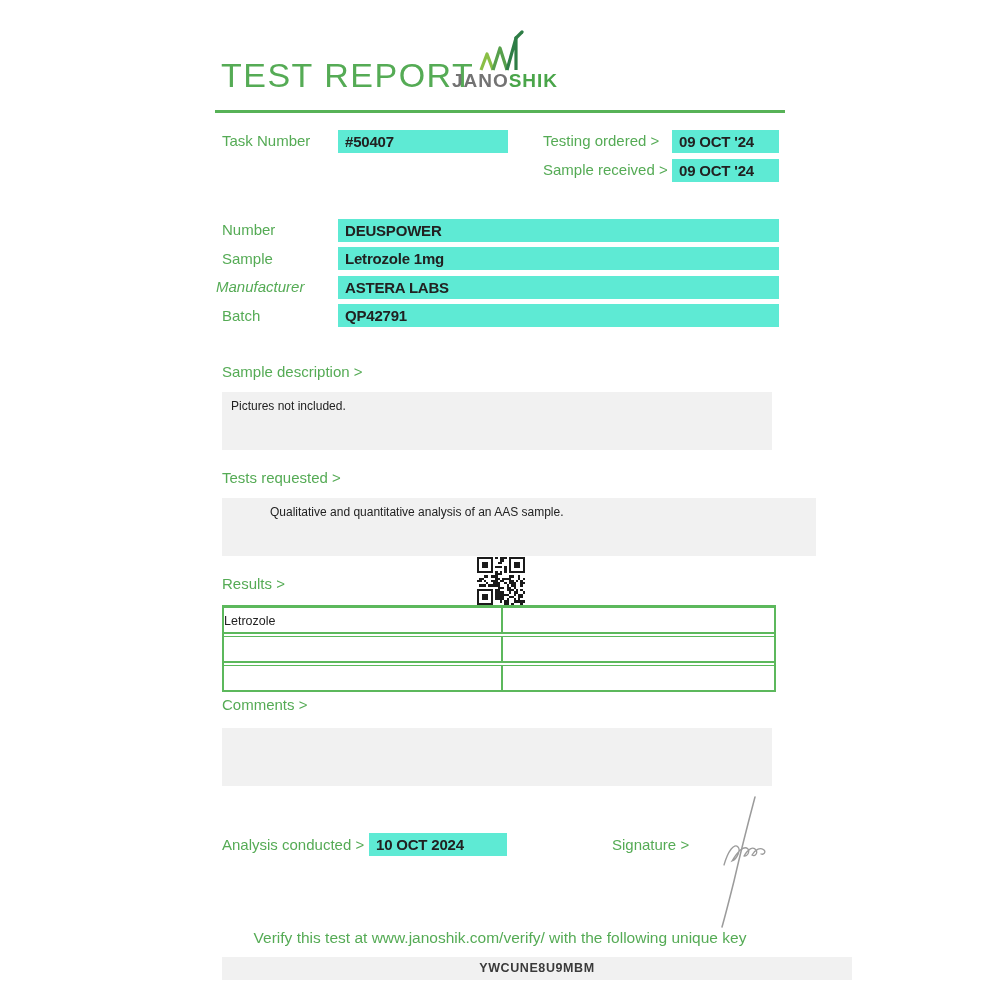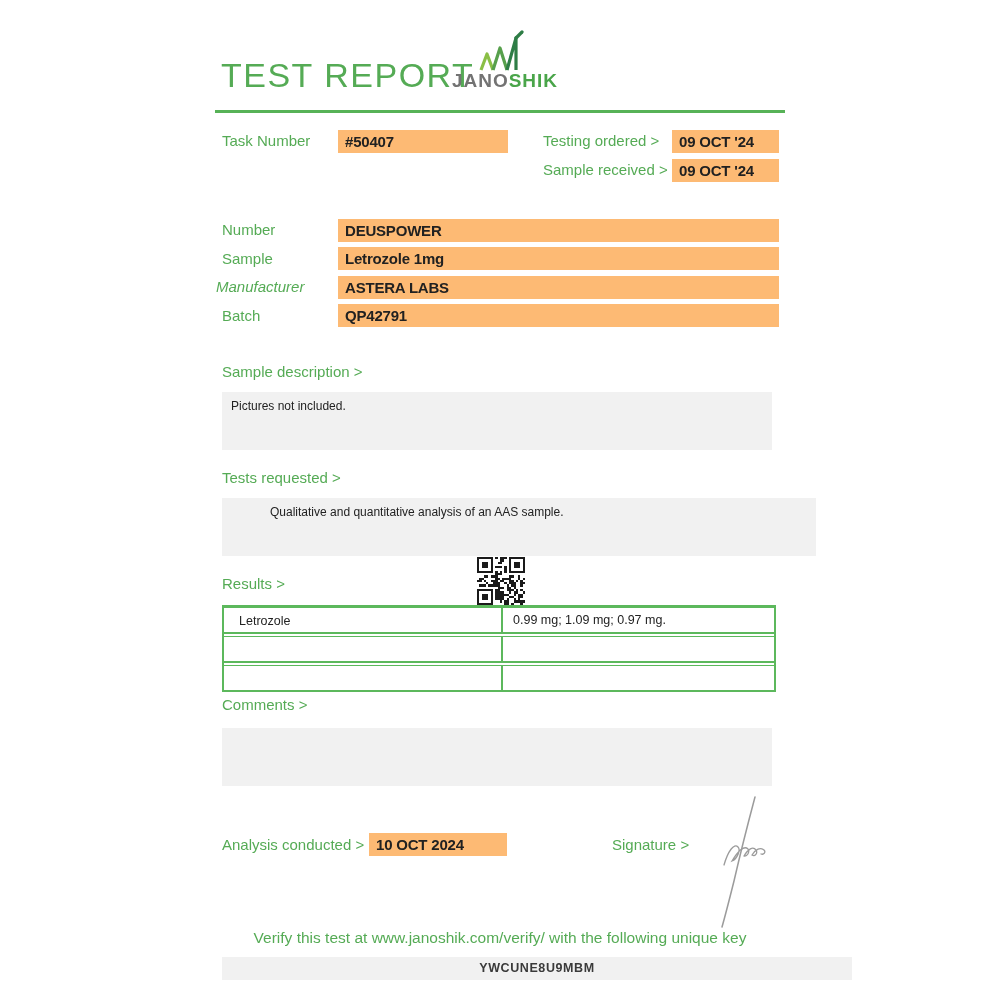--- a/index.html
+++ b/index.html
@@ -12,33 +12,33 @@
   .title{left:221px;top:56px;font-size:34px;letter-spacing:1.5px;color:#55ab55;font-weight:400;}
   .logo-icon{left:477px;top:30px;width:54px;height:44px;}
   .logo-text{left:450px;top:70px;width:110px;text-align:center;font-size:19px;font-weight:700;letter-spacing:1px;}
   .logo-dark{color:#737373;}
   .logo-green{color:#4aa54a;}
   .contact{right:222px;top:60px;text-align:right;font-size:11.5px;color:#4f4f4f;line-height:17px;}
   .rule{left:215px;top:110px;width:570px;height:3px;background:#57b257;}
   
   .lbl{font-size:15px;color:#55ab55;white-space:nowrap;}
   .valbox{
-    background:#fdba74;height:23px;line-height:23px;font-size:15px;font-weight:600;
+    background:#5eead4;height:23px;line-height:23px;font-size:15px;font-weight:600;
     color:#212121;letter-spacing:-0.2px;white-space:nowrap;overflow:hidden;
   }
   .pad{padding-left:7px;}
   
   .secbox{background:#f1f1f1;font-size:12px;color:#222;padding:7px 9px;box-sizing:border-box;}
   
   .rtable{left:222px;top:605px;width:550px;border:2px solid #5cb85c;background:#fff;padding:0;}
   .rrow{position:relative;height:24px;border-bottom:2px solid #5cb85c;margin-bottom:2px;}
   .rrow:last-child{margin-bottom:0;border-bottom:none;}
   .rrow .divline{position:absolute;left:277px;top:0;bottom:0;width:2px;background:#5cb85c;}
   .rcell{position:absolute;top:0;height:24px;line-height:24px;font-size:12.5px;color:#222;white-space:nowrap;overflow:hidden;}
-  .rcell.c1{left:0;width:277px;padding-left:15px;box-sizing:border-box;border-top:1px solid #5cb85c00;}
+  .rcell.c1{left:0;width:277px;padding-left:0;box-sizing:border-box;border-top:1px solid #5cb85c00;}
   .rcell.c2{left:279px;right:0;padding-left:10px;box-sizing:border-box;}
   .rrow{border-top:1px solid #5cb85c;}
   
   .verify{left:215px;top:929px;width:570px;text-align:center;font-size:15.5px;color:#55ab55;}
   .keybox{left:222px;top:957px;width:630px;height:23px;line-height:23px;background:#f1f1f1;
           text-align:center;font-size:12.5px;font-weight:600;color:#3a3a3a;letter-spacing:0.6px;}
   .qr{left:477px;top:557px;width:48px;height:48px;}
   .sig{left:693px;top:793px;width:80px;height:138px;}
 </style>
 </head>
@@ -314,21 +314,20 @@
       <rect x="12" y="20" width="1" height="1" fill="#1a1a1a"></rect>
       <rect x="13" y="20" width="1" height="1" fill="#1a1a1a"></rect>
       <rect x="15" y="20" width="1" height="1" fill="#1a1a1a"></rect>
       <rect x="19" y="20" width="1" height="1" fill="#1a1a1a"></rect>
     </svg>
 
   <div class="abs rtable">
     <div class="rrow">
       <div class="rcell c1">Letrozole</div>
       <div class="divline"></div>
-      <div class="rcell c2">0.99 mg; 1.09 mg; 0.97 mg.</div>
     </div>
     <div class="rrow">
       <div class="rcell c1"></div>
       <div class="divline"></div>
       <div class="rcell c2"></div>
     </div>
     <div class="rrow">
       <div class="rcell c1"></div>
       <div class="divline"></div>
       <div class="rcell c2"></div>

